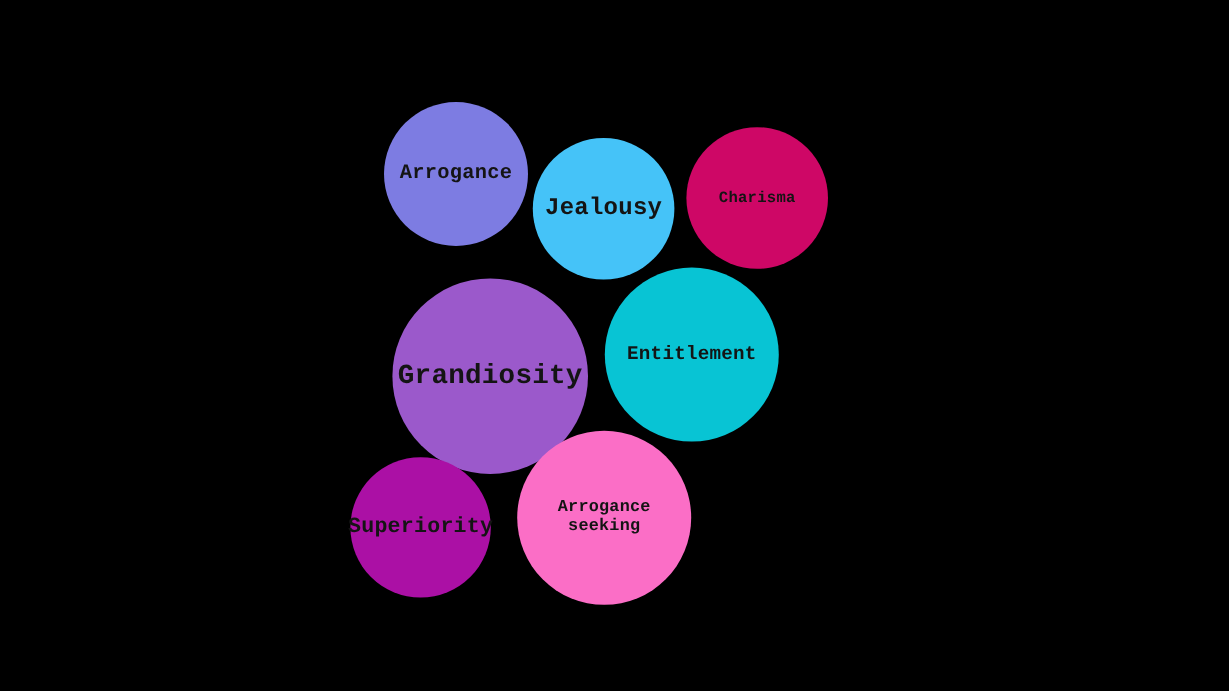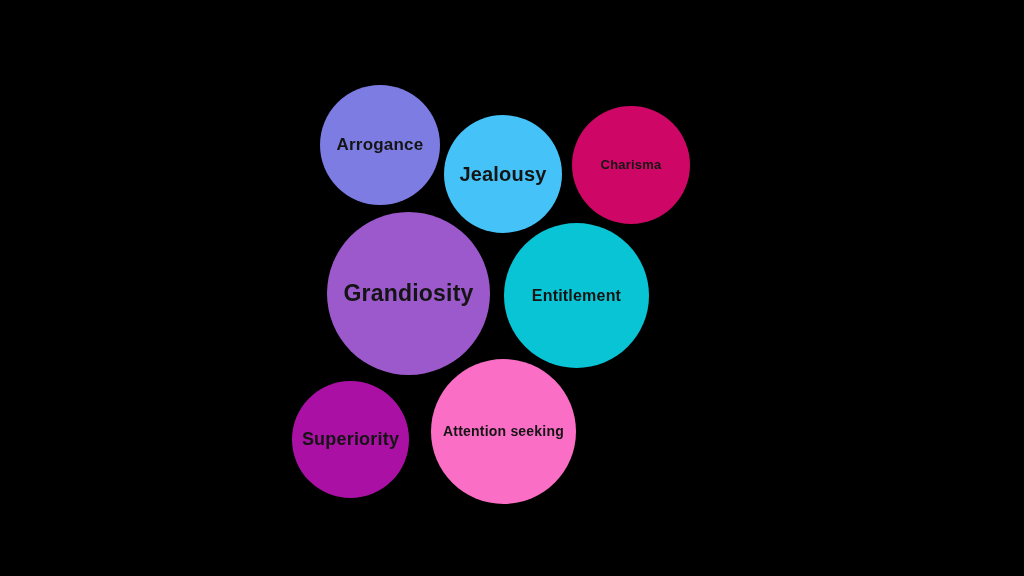--- a/index.html
+++ b/index.html
@@ -25,40 +25,41 @@
     display: flex;
     align-items: center;
     justify-content: center;
     text-align: center;
     font-weight: 700;
     letter-spacing: 0.2px;
   }
   .bubble span {
     line-height: 1.1;
     padding: 0 6px;
+    font-family: Liberation Mono, monospace;
   }
 </style>
 </head>
 <body>
 
 <div id="canvas" style="width: 1024px; height: 576px; background: rgb(0, 0, 0);">
     <div class="bubble" style="left: 320px; top: 85px; width: 120px; height: 120px; background: rgb(125, 124, 226); font-size: 17px; color: rgb(20, 20, 20);">
       <span>Arrogance</span>
     </div>
     <div class="bubble" style="left: 444px; top: 115px; width: 118px; height: 118px; background: rgb(69, 195, 248); font-size: 20px; color: rgb(20, 20, 20);">
       <span>Jealousy</span>
     </div>
     <div class="bubble" style="left: 572px; top: 106px; width: 118px; height: 118px; background: rgb(206, 7, 102); font-size: 13px; color: rgb(20, 20, 20);">
       <span>Charisma</span>
     </div>
-    <div class="bubble" style="left: 327px; top: 212px; width: 163px; height: 163px; background: rgb(155, 89, 203); font-size: 23px; color: rgb(20, 20, 20);">
+    <div class="bubble" style="left: 327px; top: 232px; width: 163px; height: 163px; background: rgb(155, 89, 203); font-size: 23px; color: rgb(20, 20, 20);">
       <span>Grandiosity</span>
     </div>
     <div class="bubble" style="left: 504px; top: 223px; width: 145px; height: 145px; background: rgb(8, 196, 212); font-size: 16px; color: rgb(20, 20, 20);">
       <span>Entitlement</span>
     </div>
     <div class="bubble" style="left: 292px; top: 381px; width: 117px; height: 117px; background: rgb(171, 16, 165); font-size: 18px; color: rgb(20, 20, 20);">
       <span>Superiority</span>
     </div>
     <div class="bubble" style="left: 431px; top: 359px; width: 145px; height: 145px; background: rgb(251, 110, 198); font-size: 14px; color: rgb(20, 20, 20);">
-      <span>Attention seeking</span>
+      <span>Arrogance seeking</span>
     </div>
   </div>
 
 </body></html>

